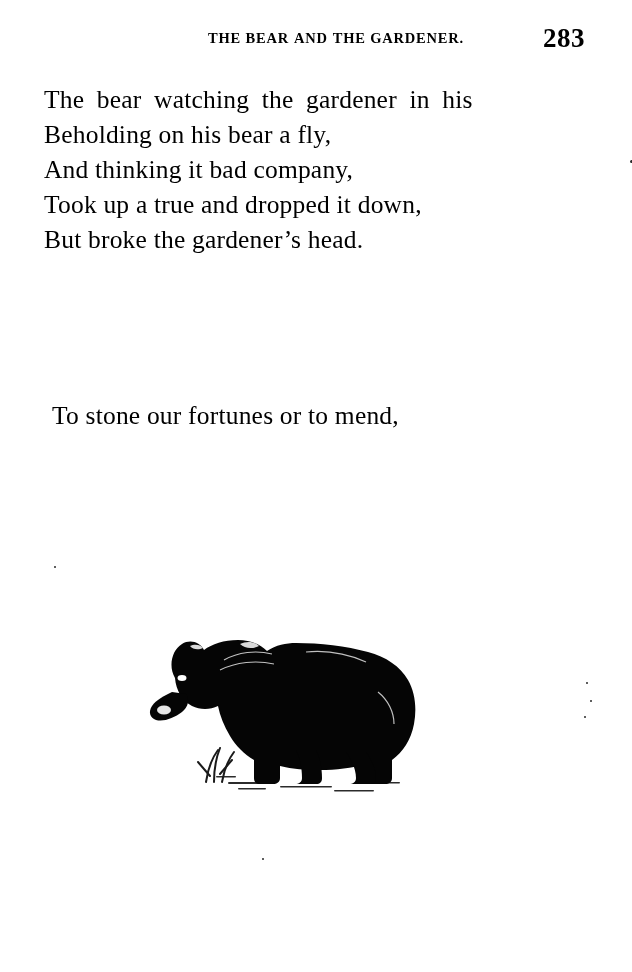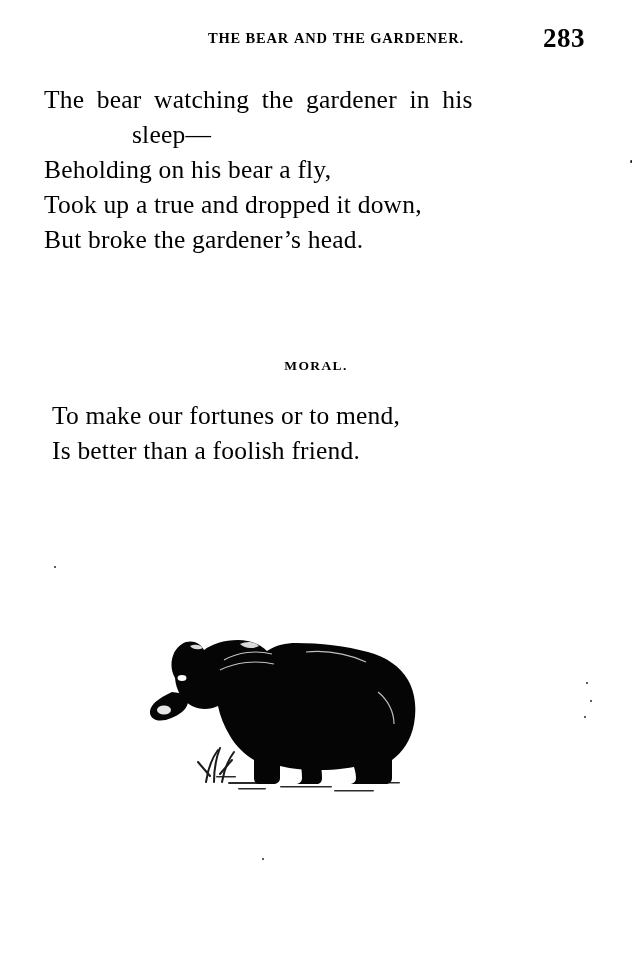--- a/index.html
+++ b/index.html
@@ -132,31 +132,29 @@
 
   <div class="header">
     <div class="header-title">
       <span class="sc">THE BEAR</span><span class="cap">&nbsp;</span><span class="sc">AND</span><span class="cap">&nbsp;</span><span class="sc">THE GARDENER.</span>
     </div>
     <div class="page-number">283</div>
   </div>
 
   <div class="verse">
     <div class="line justified spread">The bear watching  the gardener  in  his</div>
-    <div class="line indent-cont">sleep—</div>
     <div class="line">Beholding on his bear a fly,</div>
+    <div class="line">And thinking it bad company,</div>
     <div class="line">Took up a true and dropped it down,</div>
     <div class="line">But broke the gardener’s head.</div>
   </div>
 
-  <div class="moral-heading">MORAL.</div>
 
   <div class="moral-verse">
-    <div class="line">To make our fortunes or to mend,</div>
-    <div class="line">Is better than a foolish friend.</div>
+    <div class="line">To stone our fortunes or to mend,</div>
   </div>
 
   <div class="illustration">
     <svg width="400" height="250" viewBox="0 0 400 250" xmlns="http://www.w3.org/2000/svg">
 
       <g fill="#2b2b2b">
         <rect x="108" y="182" width="44" height="2" rx="1"></rect>
         <rect x="118" y="188" width="28" height="1.6" rx="0.8"></rect>
         <rect x="160" y="186" width="52" height="1.6" rx="0.8"></rect>
         <rect x="214" y="190" width="40" height="1.6" rx="0.8"></rect>

